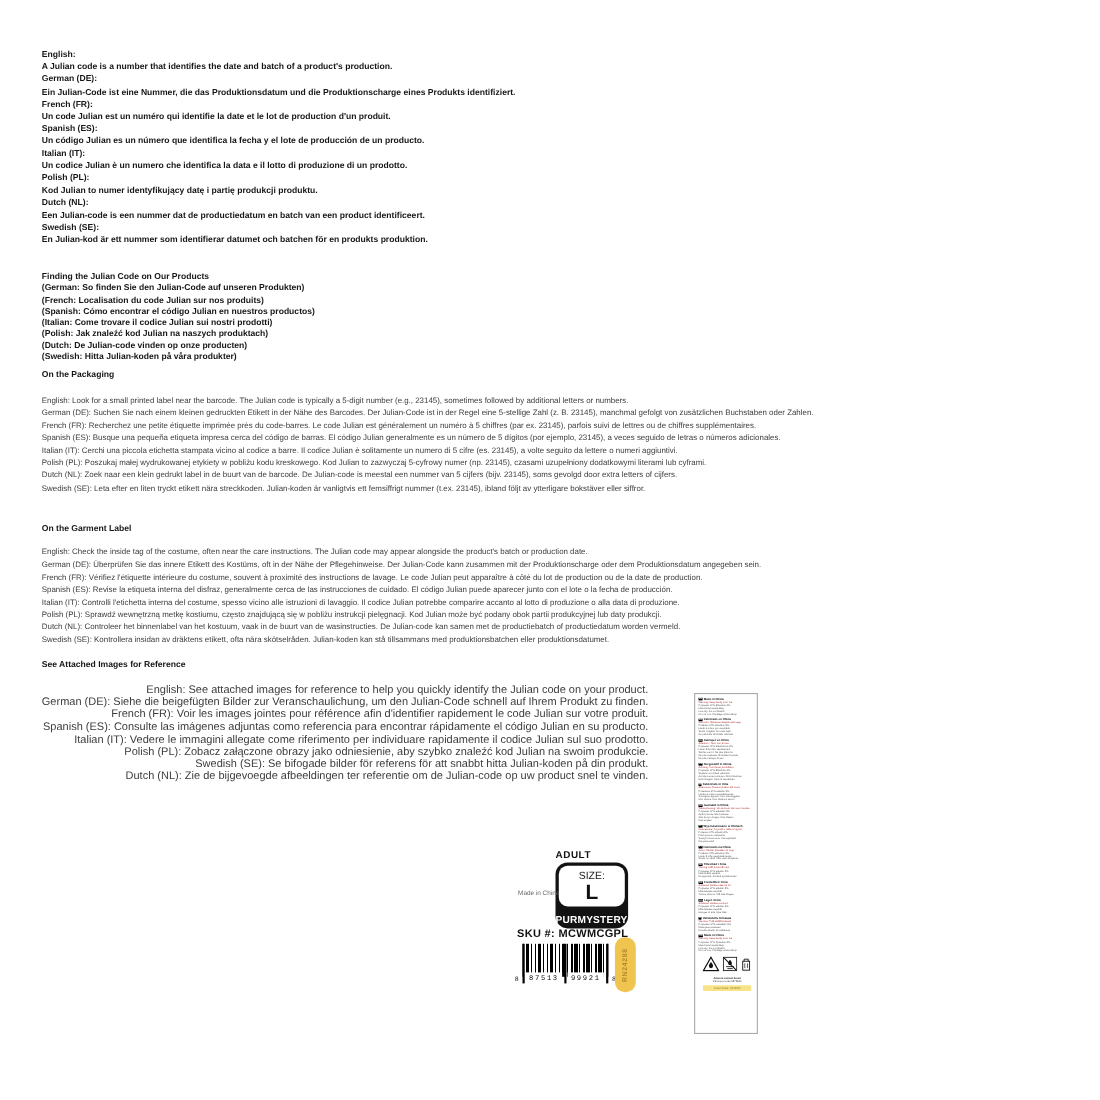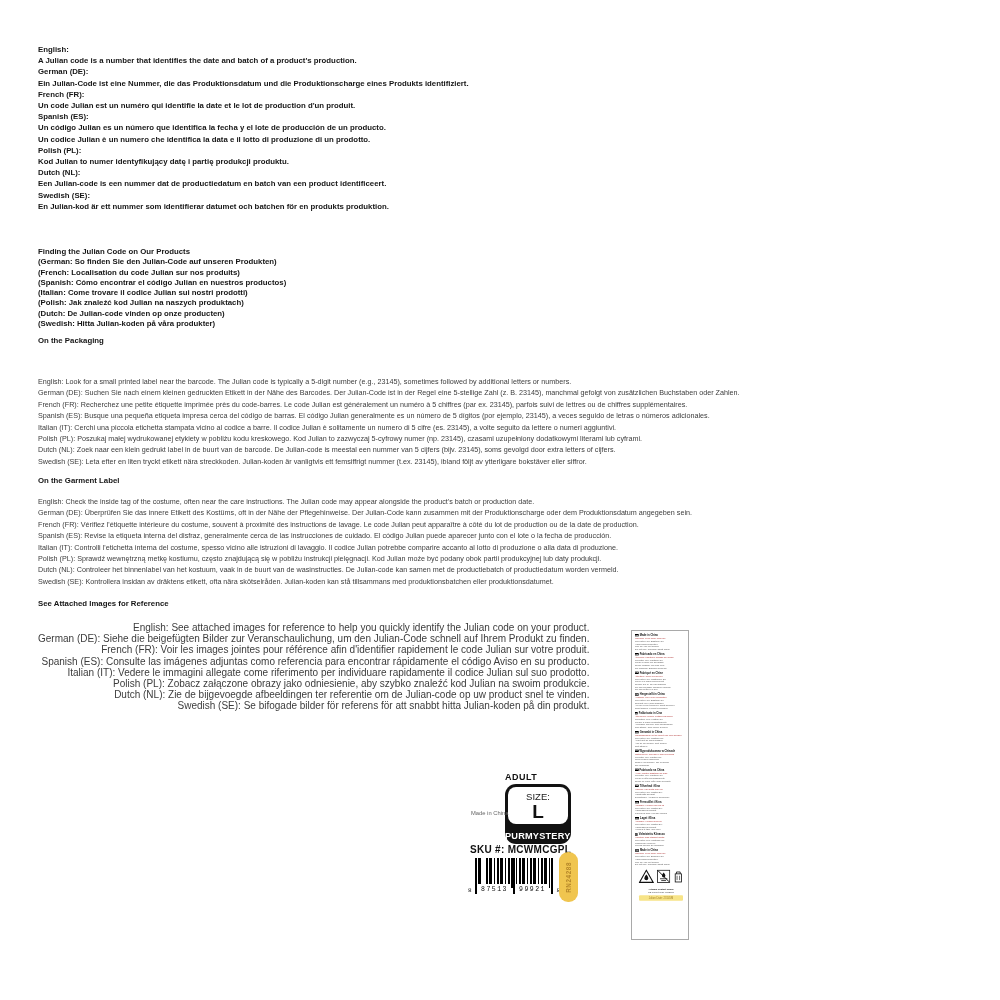--- a/index.html
+++ b/index.html
@@ -69,20 +69,21 @@
 
   <div class="abs" id="def-lines" style="left:38px; top:44px;">
       <div class="bline">English:</div>
       <div class="bline">A Julian code is a number that identifies the date and batch of a product's production.</div>
       <div class="bline">German (DE):</div>
       <div class="bline">Ein Julian-Code ist eine Nummer, die das Produktionsdatum und die Produktionscharge eines Produkts identifiziert.</div>
       <div class="bline">French (FR):</div>
       <div class="bline">Un code Julian est un numéro qui identifie la date et le lot de production d'un produit.</div>
       <div class="bline">Spanish (ES):</div>
       <div class="bline">Un código Julian es un número que identifica la fecha y el lote de producción de un producto.</div>
+      <div class="bline">Italian (IT):</div>
       <div class="bline">Un codice Julian è un numero che identifica la data e il lotto di produzione di un prodotto.</div>
       <div class="bline">Polish (PL):</div>
       <div class="bline">Kod Julian to numer identyfikujący datę i partię produkcji produktu.</div>
       <div class="bline">Dutch (NL):</div>
       <div class="bline">Een Julian-code is een nummer dat de productiedatum en batch van een product identificeert.</div>
       <div class="bline">Swedish (SE):</div>
       <div class="bline">En Julian-kod är ett nummer som identifierar datumet och batchen för en produkts produktion.</div>
     </div>
 
   <div class="abs" id="finding-lines" style="left:38px; top:247px;">
@@ -90,21 +91,21 @@
       <div class="fline">(German: So finden Sie den Julian-Code auf unseren Produkten)</div>
       <div class="fline">(French: Localisation du code Julian sur nos produits)</div>
       <div class="fline">(Spanish: Cómo encontrar el código Julian en nuestros productos)</div>
       <div class="fline">(Italian: Come trovare il codice Julian sui nostri prodotti)</div>
       <div class="fline">(Polish: Jak znaleźć kod Julian na naszych produktach)</div>
       <div class="fline">(Dutch: De Julian-code vinden op onze producten)</div>
       <div class="fline">(Swedish: Hitta Julian-koden på våra produkter)</div>
     </div>
 
   <div class="abs sec-title" style="left:38px; top:336px;">On the Packaging</div>
-  <div class="abs" id="packaging-lines" style="left:38px; top:376px;">
+  <div class="abs" id="packaging-lines" style="left:38px; top:358px;">
       <div class="body-line">English: Look for a small printed label near the barcode. The Julian code is typically a 5-digit number (e.g., 23145), sometimes followed by additional letters or numbers.</div>
       <div class="body-line">German (DE): Suchen Sie nach einem kleinen gedruckten Etikett in der Nähe des Barcodes. Der Julian-Code ist in der Regel eine 5-stellige Zahl (z. B. 23145), manchmal gefolgt von zusätzlichen Buchstaben oder Zahlen.</div>
       <div class="body-line">French (FR): Recherchez une petite étiquette imprimée près du code-barres. Le code Julian est généralement un numéro à 5 chiffres (par ex. 23145), parfois suivi de lettres ou de chiffres supplémentaires.</div>
       <div class="body-line">Spanish (ES): Busque una pequeña etiqueta impresa cerca del código de barras. El código Julian generalmente es un número de 5 dígitos (por ejemplo, 23145), a veces seguido de letras o números adicionales.</div>
       <div class="body-line">Italian (IT): Cerchi una piccola etichetta stampata vicino al codice a barre. Il codice Julian è solitamente un numero di 5 cifre (es. 23145), a volte seguito da lettere o numeri aggiuntivi.</div>
       <div class="body-line">Polish (PL): Poszukaj małej wydrukowanej etykiety w pobliżu kodu kreskowego. Kod Julian to zazwyczaj 5-cyfrowy numer (np. 23145), czasami uzupełniony dodatkowymi literami lub cyframi.</div>
       <div class="body-line">Dutch (NL): Zoek naar een klein gedrukt label in de buurt van de barcode. De Julian-code is meestal een nummer van 5 cijfers (bijv. 23145), soms gevolgd door extra letters of cijfers.</div>
       <div class="body-line">Swedish (SE): Leta efter en liten tryckt etikett nära streckkoden. Julian-koden är vanligtvis ett femsiffrigt nummer (t.ex. 23145), ibland följt av ytterligare bokstäver eller siffror.</div>
     </div>
 
@@ -118,25 +119,25 @@
       <div class="body-line">Polish (PL): Sprawdź wewnętrzną metkę kostiumu, często znajdującą się w pobliżu instrukcji pielęgnacji. Kod Julian może być podany obok partii produkcyjnej lub daty produkcji.</div>
       <div class="body-line">Dutch (NL): Controleer het binnenlabel van het kostuum, vaak in de buurt van de wasinstructies. De Julian-code kan samen met de productiebatch of productiedatum worden vermeld.</div>
       <div class="body-line">Swedish (SE): Kontrollera insidan av dräktens etikett, ofta nära skötselråden. Julian-koden kan stå tillsammans med produktionsbatchen eller produktionsdatumet.</div>
     </div>
 
   <div class="abs sec-title" style="left:38px; top:599px;">See Attached Images for Reference</div>
   <div class="abs" id="reference-lines" style="left:38px; top:622px;">
       <div class="ref-line">English: See attached images for reference to help you quickly identify the Julian code on your product.</div>
       <div class="ref-line">German (DE): Siehe die beigefügten Bilder zur Veranschaulichung, um den Julian-Code schnell auf Ihrem Produkt zu finden.</div>
       <div class="ref-line">French (FR): Voir les images jointes pour référence afin d'identifier rapidement le code Julian sur votre produit.</div>
-      <div class="ref-line">Spanish (ES): Consulte las imágenes adjuntas como referencia para encontrar rápidamente el código Aviso en su producto.</div>
+      <div class="ref-line">Spanish (ES): Consulte las imágenes adjuntas como referencia para encontrar rápidamente el código Julian en su producto.</div>
       <div class="ref-line">Italian (IT): Vedere le immagini allegate come riferimento per individuare rapidamente il codice Julian sul suo prodotto.</div>
       <div class="ref-line">Polish (PL): Zobacz załączone obrazy jako odniesienie, aby szybko znaleźć kod Julian na swoim produkcie.</div>
+      <div class="ref-line">Swedish (SE): Se bifogade bilder för referens för att snabbt hitta Julian-koden på din produkt.</div>
       <div class="ref-line">Dutch (NL): Zie de bijgevoegde afbeeldingen ter referentie om de Julian-code op uw product snel te vinden.</div>
-      <div class="ref-line">Swedish (SE): Se bifogade bilder för referens för att snabbt hitta Julian-koden på din produkt.</div>
     </div>
 
   <div class="abs" id="size-label">
     <div class="adult">ADULT</div>
     <div class="size-box">
       <div class="size-inner">
         <div class="size-word">SIZE:</div>
         <div class="size-letter">L</div>
       </div>
       <div class="brand-band">PURMYSTERY</div>

